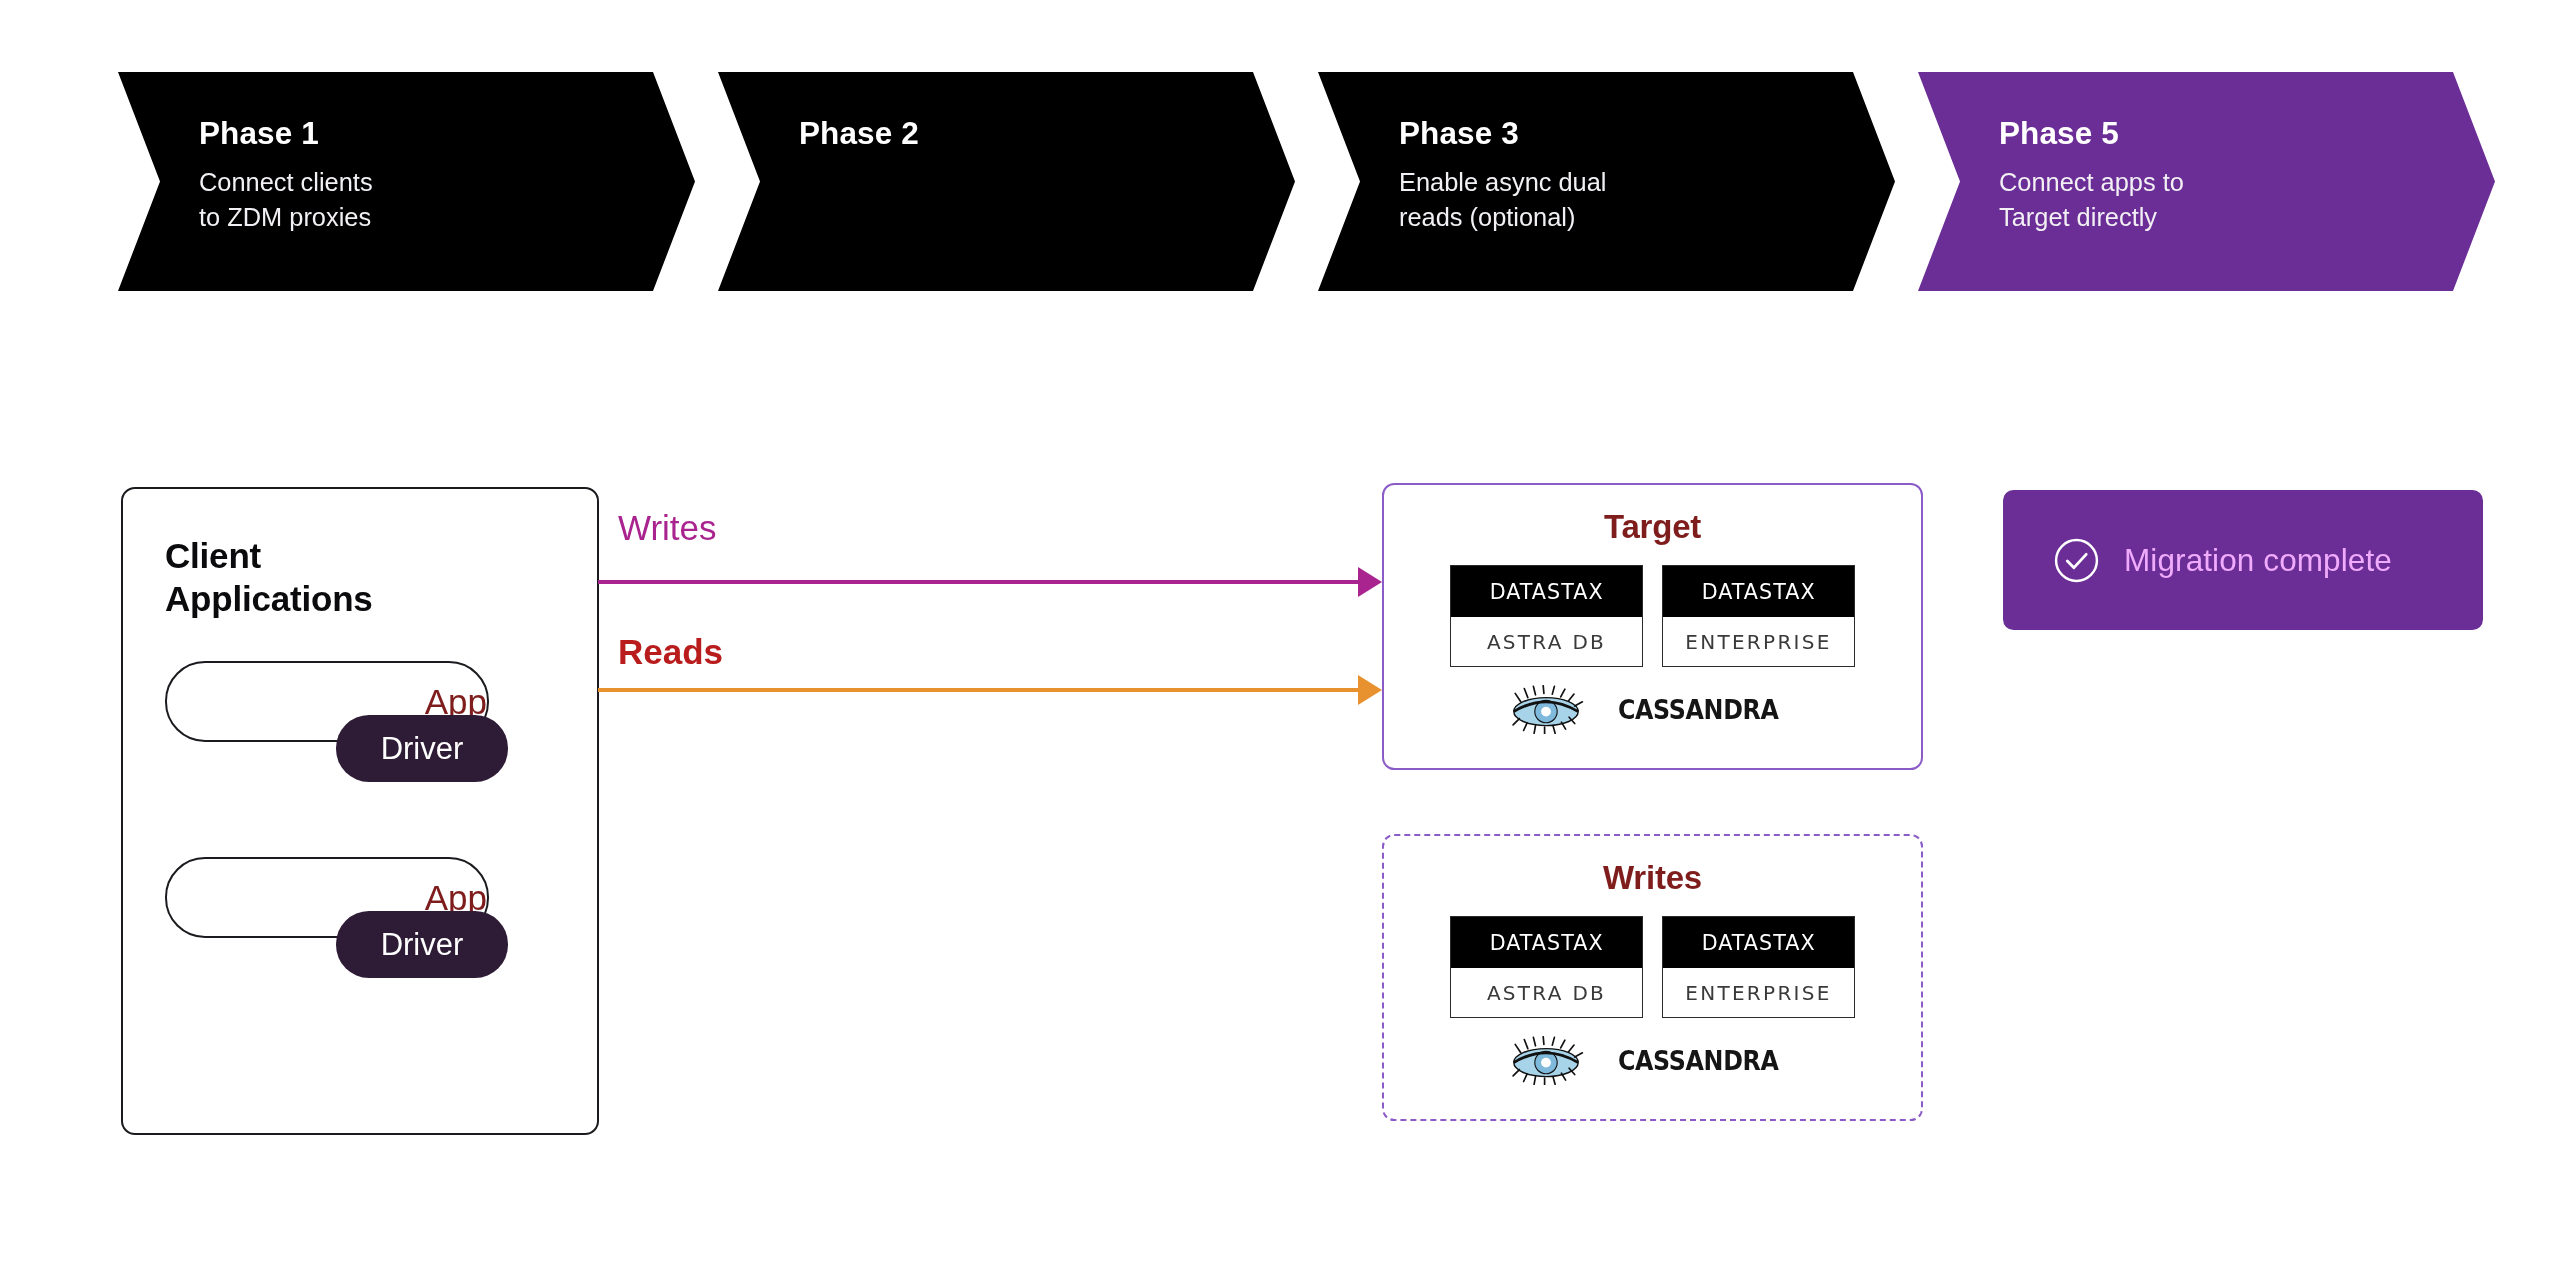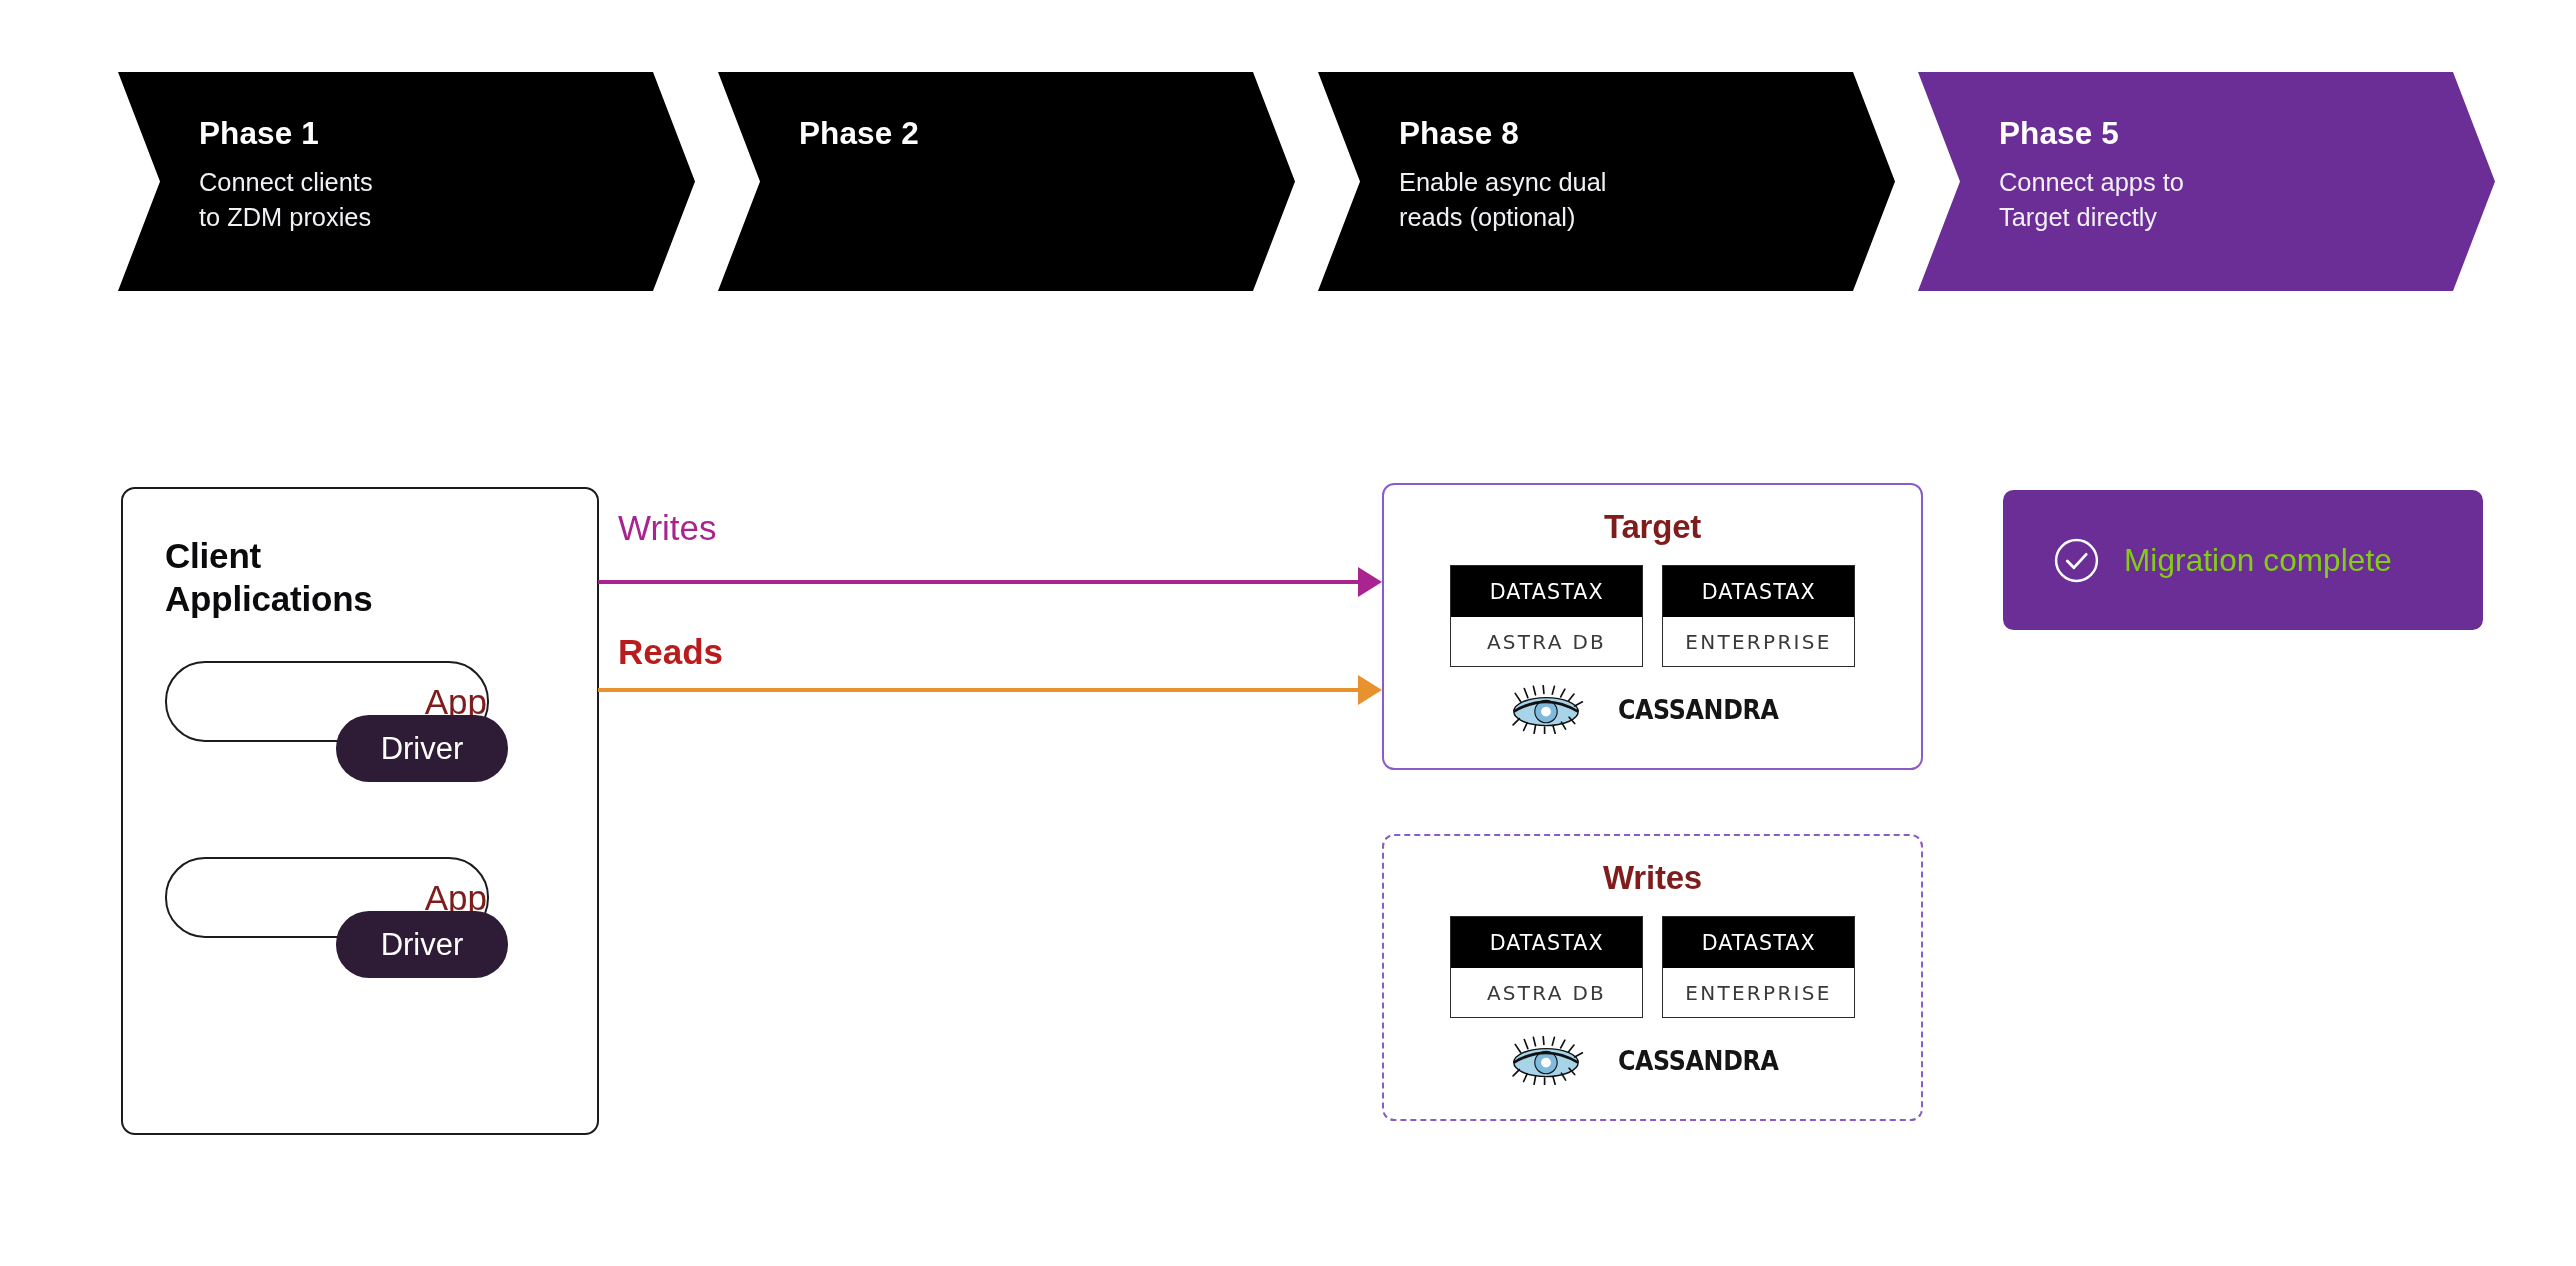--- a/index.html
+++ b/index.html
@@ -255,39 +255,39 @@
     display: flex;
     align-items: center;
     padding-left: 49px;
     gap: 23px;
   }
 
   .check-icon { width: 49px; height: 49px; flex: none; display: block; }
 
   .status-text {
     font-size: 31.5px;
-    color: #84cc16;
+    color: #f0abfc;
     letter-spacing: 0.1px;
   }
 </style>
 </head>
 <body>
 
 <div id="canvas">
 
   <div class="phase-strip" id="phase-strip">
       <div class="phase-chevron">
         <div class="phase-title">Phase 1</div>
         <div class="phase-desc">Connect clients<br>to ZDM proxies</div>
       </div>
       <div class="phase-chevron">
         <div class="phase-title">Phase 2</div>
       </div>
       <div class="phase-chevron">
-        <div class="phase-title">Phase 8</div>
+        <div class="phase-title">Phase 3</div>
         <div class="phase-desc">Enable async dual<br>reads (optional)</div>
       </div>
       <div class="phase-chevron accent">
         <div class="phase-title">Phase 5</div>
         <div class="phase-desc">Connect apps to<br>Target directly</div>
       </div>
     </div>
 
   <div class="client-box">
     <div class="client-title" id="client-title">Client<br>Applications</div>

